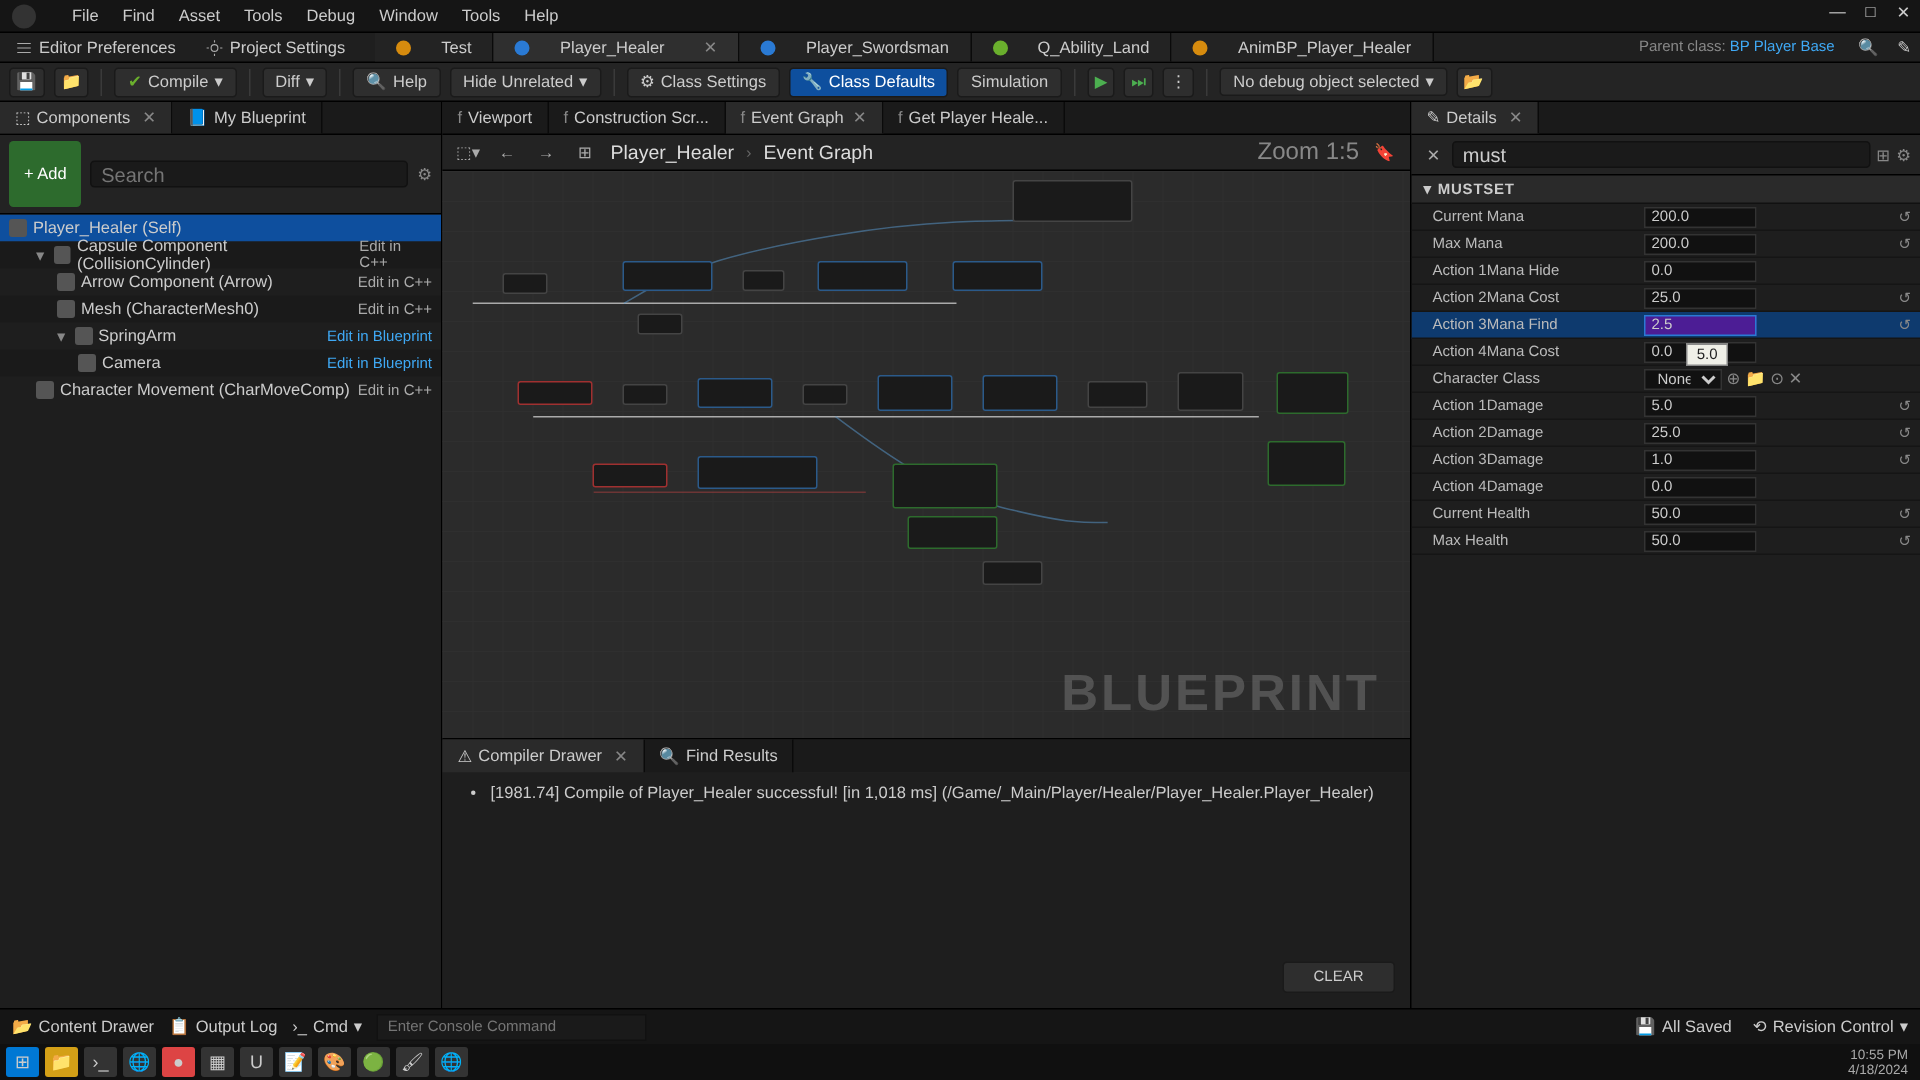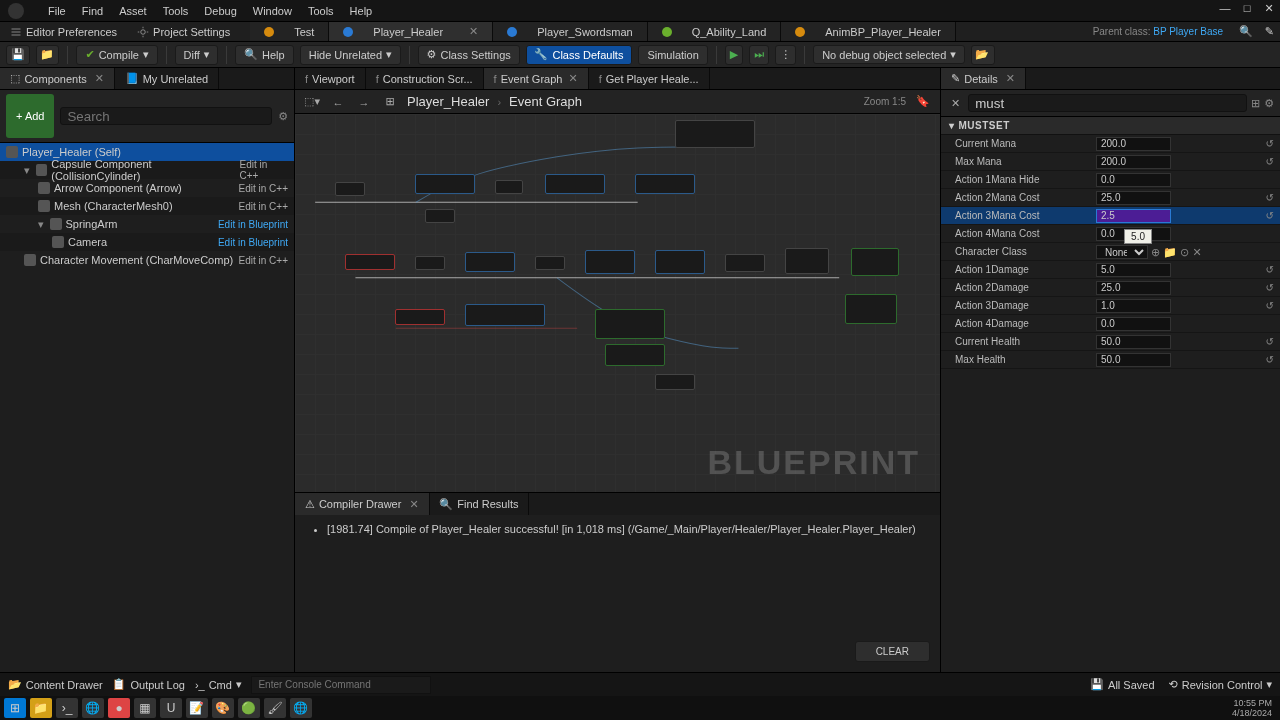--- a/index.html
+++ b/index.html
@@ -64,21 +64,21 @@
 .center-tabs { background: #1a1a1a; height: 22px; display: flex; align-items: center; border-bottom: 1px solid #000; }
 .center-tab { padding: 0 10px; height: 100%; display: flex; align-items: center; gap: 4px; border-right: 1px solid #0a0a0a; cursor: pointer; }
 .center-tab.active { background: #2a2a2a; }
 .center-tab .close { color: #888; margin-left: 2px; }
 
 
 .breadcrumb { background: #232323; height: 24px; display: flex; align-items: center; gap: 8px; padding: 0 8px; border-bottom: 1px solid #000; }
 .bc-btn { width: 18px; height: 18px; display: flex; align-items: center; justify-content: center; cursor: pointer; color: #aaa; }
 .bc-text { color: #ddd; font-size: 13px; }
 .bc-sep { color: #666; }
-.zoom-label { margin-left: auto; color: #888; font-size: 10px; }
+.zoom-label { margin-left: auto; color: #888; font-size: 16px; }
 
 
 .graph { flex: 1; background: #2b2b2b; background-image: linear-gradient(#2f2f2f 1px, transparent 1px), linear-gradient(90deg, #2f2f2f 1px, transparent 1px); background-size: 20px 20px; position: relative; overflow: hidden; }
 .blueprint-wm { position: absolute; right: 20px; bottom: 10px; font-size: 34px; font-weight: 700; color: rgba(200,200,200,0.25); letter-spacing: 2px; }
 .mini-node { position: absolute; background: #1a1a1a; border: 1px solid #444; border-radius: 2px; font-size: 6px; color: #999; padding: 1px 2px; }
 .mini-node.red { border-color: #a03030; }
 .mini-node.blue { border-color: #2b5a8a; }
 .mini-node.green { border-color: #2d6b2d; }
 svg.wires { position: absolute; inset: 0; width: 100%; height: 100%; pointer-events: none; }
 
@@ -235,21 +235,21 @@
 
   <div class="left-col">
     <div class="panel-tabs">
       <div class="panel-tab">
         <span>⬚</span>
         <span>Components</span>
         <span class="close">✕</span>
       </div>
       <div class="panel-tab" style="background:#1a1a1a">
         <span>📘</span>
-        <span>My Unrelated</span>
+        <span>My Blueprint</span>
       </div>
     </div>
     <div class="comp-toolbar">
       <div class="add-btn">
         + <span>Add</span>
       </div>
       <input class="search-input" placeholder="Search" style="">
       <span style="color:#888;cursor:pointer">⚙</span>
     </div>
     <div class="tree" id="comp-tree">
@@ -429,21 +429,21 @@
             <div class="prop-label">Action 1Mana Hide</div>
             <div class="prop-value"><input class="prop-input" value="0.0" style=""></div>
             <span class="prop-reset"></span>
           </div>
           <div class="prop-row">
             <div class="prop-label">Action 2Mana Cost</div>
             <div class="prop-value"><input class="prop-input" value="25.0" style=""></div>
             <span class="prop-reset">↺</span>
           </div>
           <div class="prop-row active">
-            <div class="prop-label">Action 3Mana Cost</div>
+            <div class="prop-label">Action 3Mana Find</div>
             <div class="prop-value"><input class="prop-input active" value="2.5" style=""></div>
             <span class="prop-reset">↺</span>
           </div>
           <div class="prop-row">
             <div class="prop-label">Action 4Mana Cost</div>
             <div class="prop-value"><input class="prop-input" value="0.0" style=""></div>
             <span class="prop-reset"></span>
           </div>
           <div class="prop-row">
             <div class="prop-label">Character Class</div>

